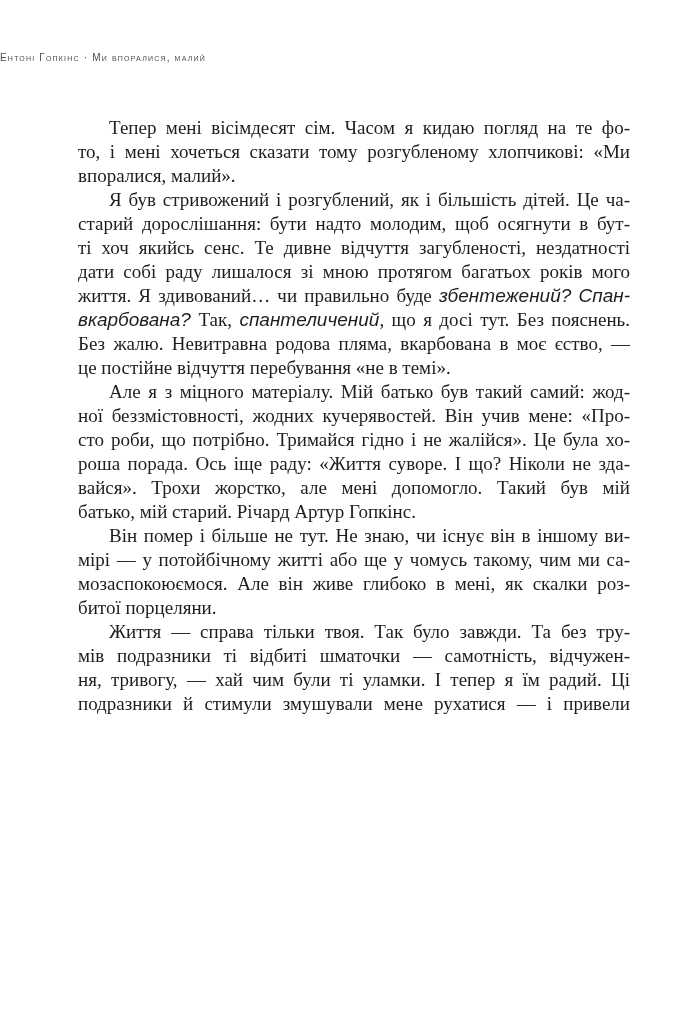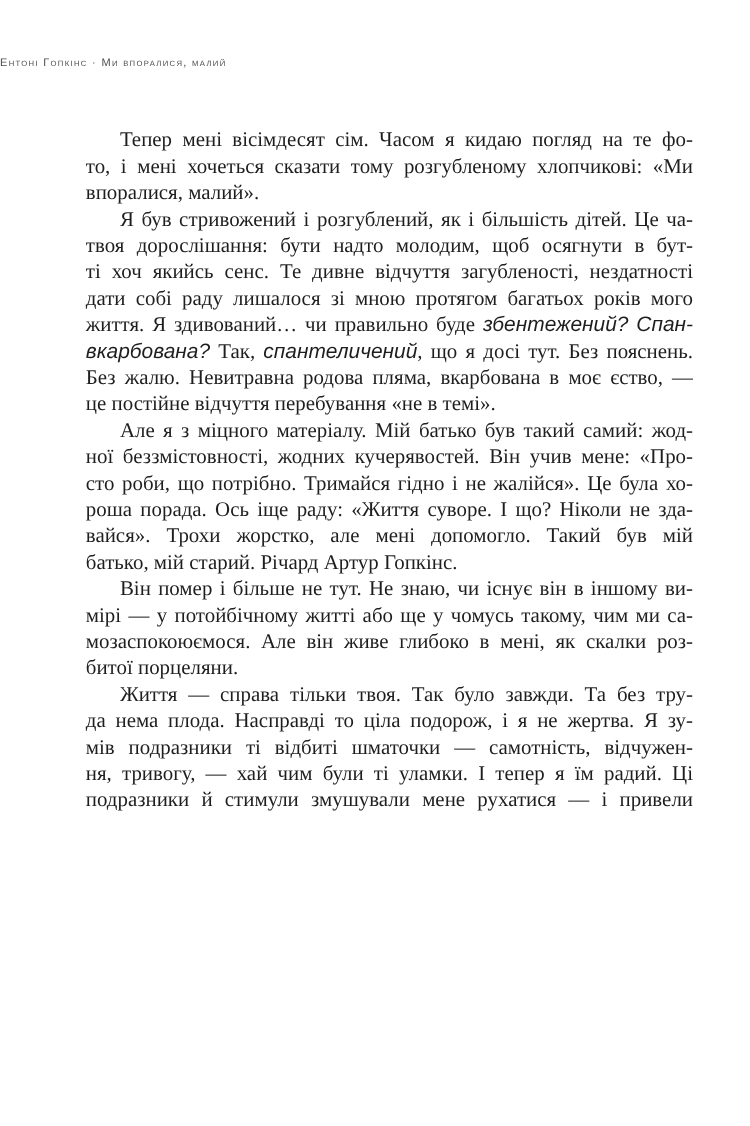--- a/index.html
+++ b/index.html
@@ -72,21 +72,21 @@
     <span>Ентоні Гопкінс · Ми впоралися, малий</span>
   </header>
   <section class="text-block">
       <div class="paragraph">
         <div class="line first"><span>Тепер мені вісімдесят сім. Часом я кидаю погляд на те фо-</span></div>
         <div class="line"><span>то, і мені хочеться сказати тому розгубленому хлопчикові: «Ми</span></div>
         <div class="line last"><span>впоралися, малий».</span></div>
       </div>
       <div class="paragraph">
         <div class="line first"><span>Я був стривожений і розгублений, як і більшість дітей. Це ча-</span></div>
-        <div class="line"><span>твоя дорослішання: бути надто молодим, щоб осягнути в бут-</span></div>
+        <div class="line"><span>старий дорослішання: бути надто молодим, щоб осягнути в бут-</span></div>
         <div class="line"><span>ті хоч якийсь сенс. Те дивне відчуття загубленості, нездатності</span></div>
         <div class="line"><span>дати собі раду лишалося зі мною протягом багатьох років мого</span></div>
         <div class="line"><span>життя. Я здивований… чи правильно буде </span><em>збентежений?</em><span> </span><em>Спан-</em></div>
         <div class="line"><em>вкарбована?</em><span> Так, </span><em>спантеличений</em><span>, що я досі тут. Без пояснень.</span></div>
         <div class="line"><span>Без жалю. Невитравна родова пляма, вкарбована в моє єство, —</span></div>
         <div class="line last"><span>це постійне відчуття перебування «не в темі».</span></div>
       </div>
       <div class="paragraph">
         <div class="line first"><span>Але я з міцного матеріалу. Мій батько був такий самий: жод-</span></div>
         <div class="line"><span>ної беззмістовності, жодних кучерявостей. Він учив мене: «Про-</span></div>
@@ -96,19 +96,18 @@
         <div class="line last"><span>батько, мій старий. Річард Артур Гопкінс.</span></div>
       </div>
       <div class="paragraph">
         <div class="line first"><span>Він помер і більше не тут. Не знаю, чи існує він в іншому ви-</span></div>
         <div class="line"><span>мірі — у потойбічному житті або ще у чомусь такому, чим ми са-</span></div>
         <div class="line"><span>мозаспокоюємося. Але він живе глибоко в мені, як скалки роз-</span></div>
         <div class="line last"><span>битої порцеляни.</span></div>
       </div>
       <div class="paragraph">
         <div class="line first"><span>Життя — справа тільки твоя. Так було завжди. Та без тру-</span></div>
-        <div class="line"><span>да нема плода. Насправді то ціла подорож, і я не жертва. Я зу-</span></div>
         <div class="line"><span>мів подразники ті відбиті шматочки — самотність, відчужен-</span></div>
         <div class="line"><span>ня, тривогу, — хай чим були ті уламки. І тепер я їм радий. Ці</span></div>
         <div class="line"><span>подразники й стимули змушували мене рухатися — і привели</span></div>
       </div>
     </section>
 </main>
 
 </body></html>

